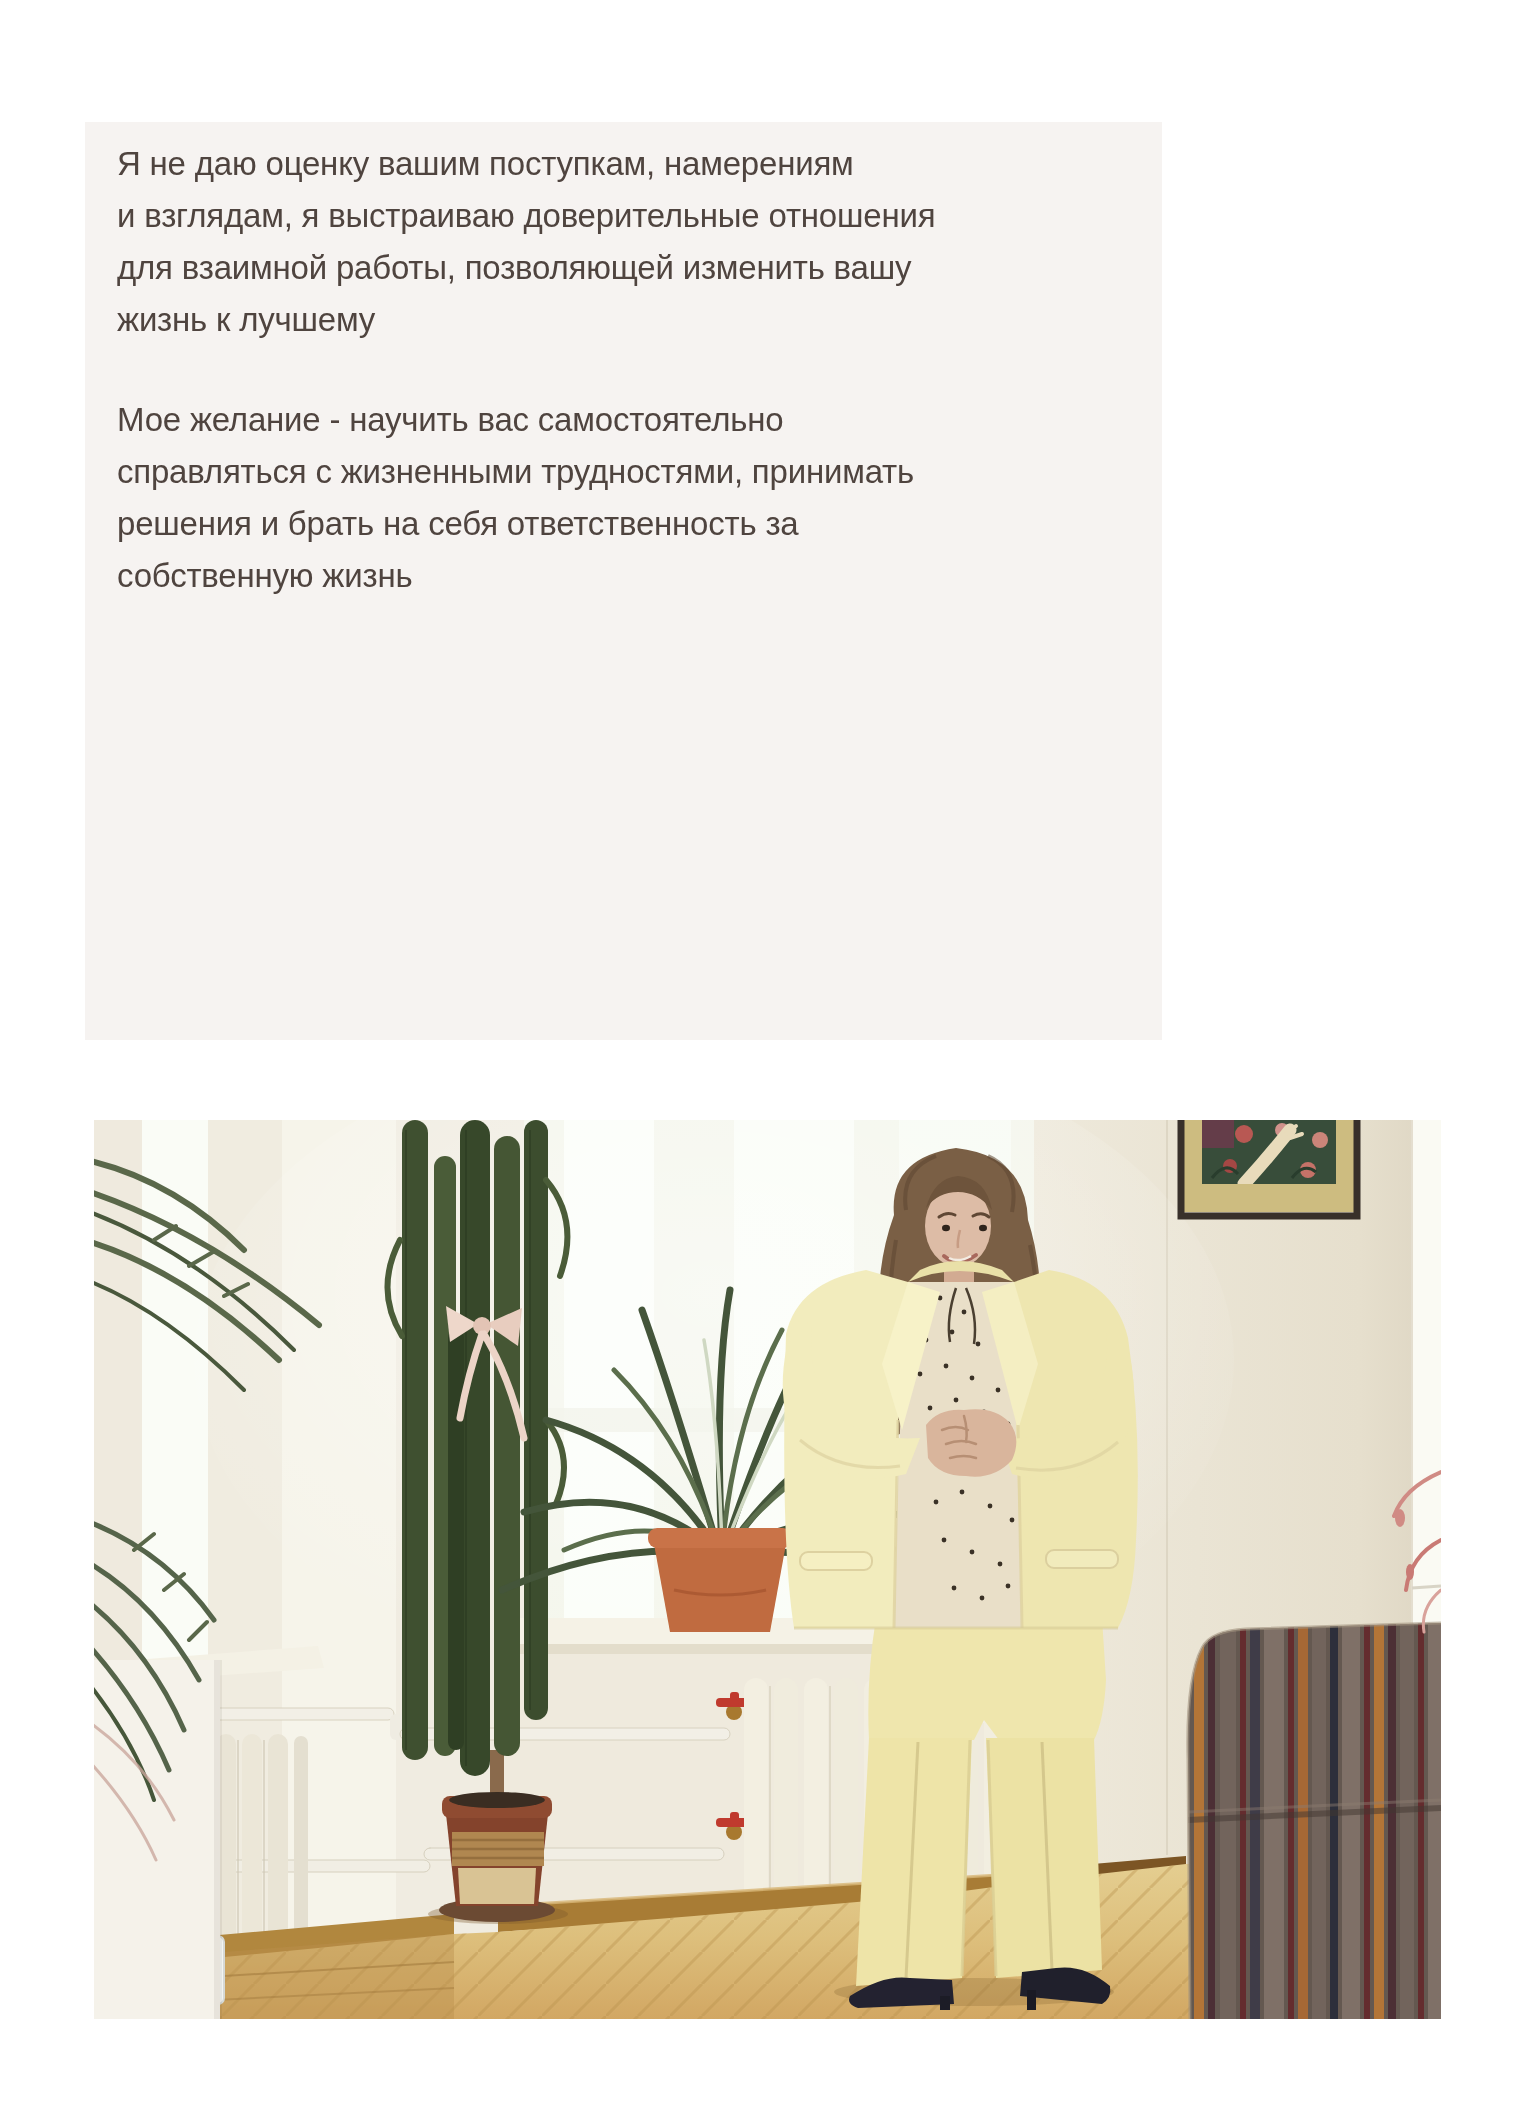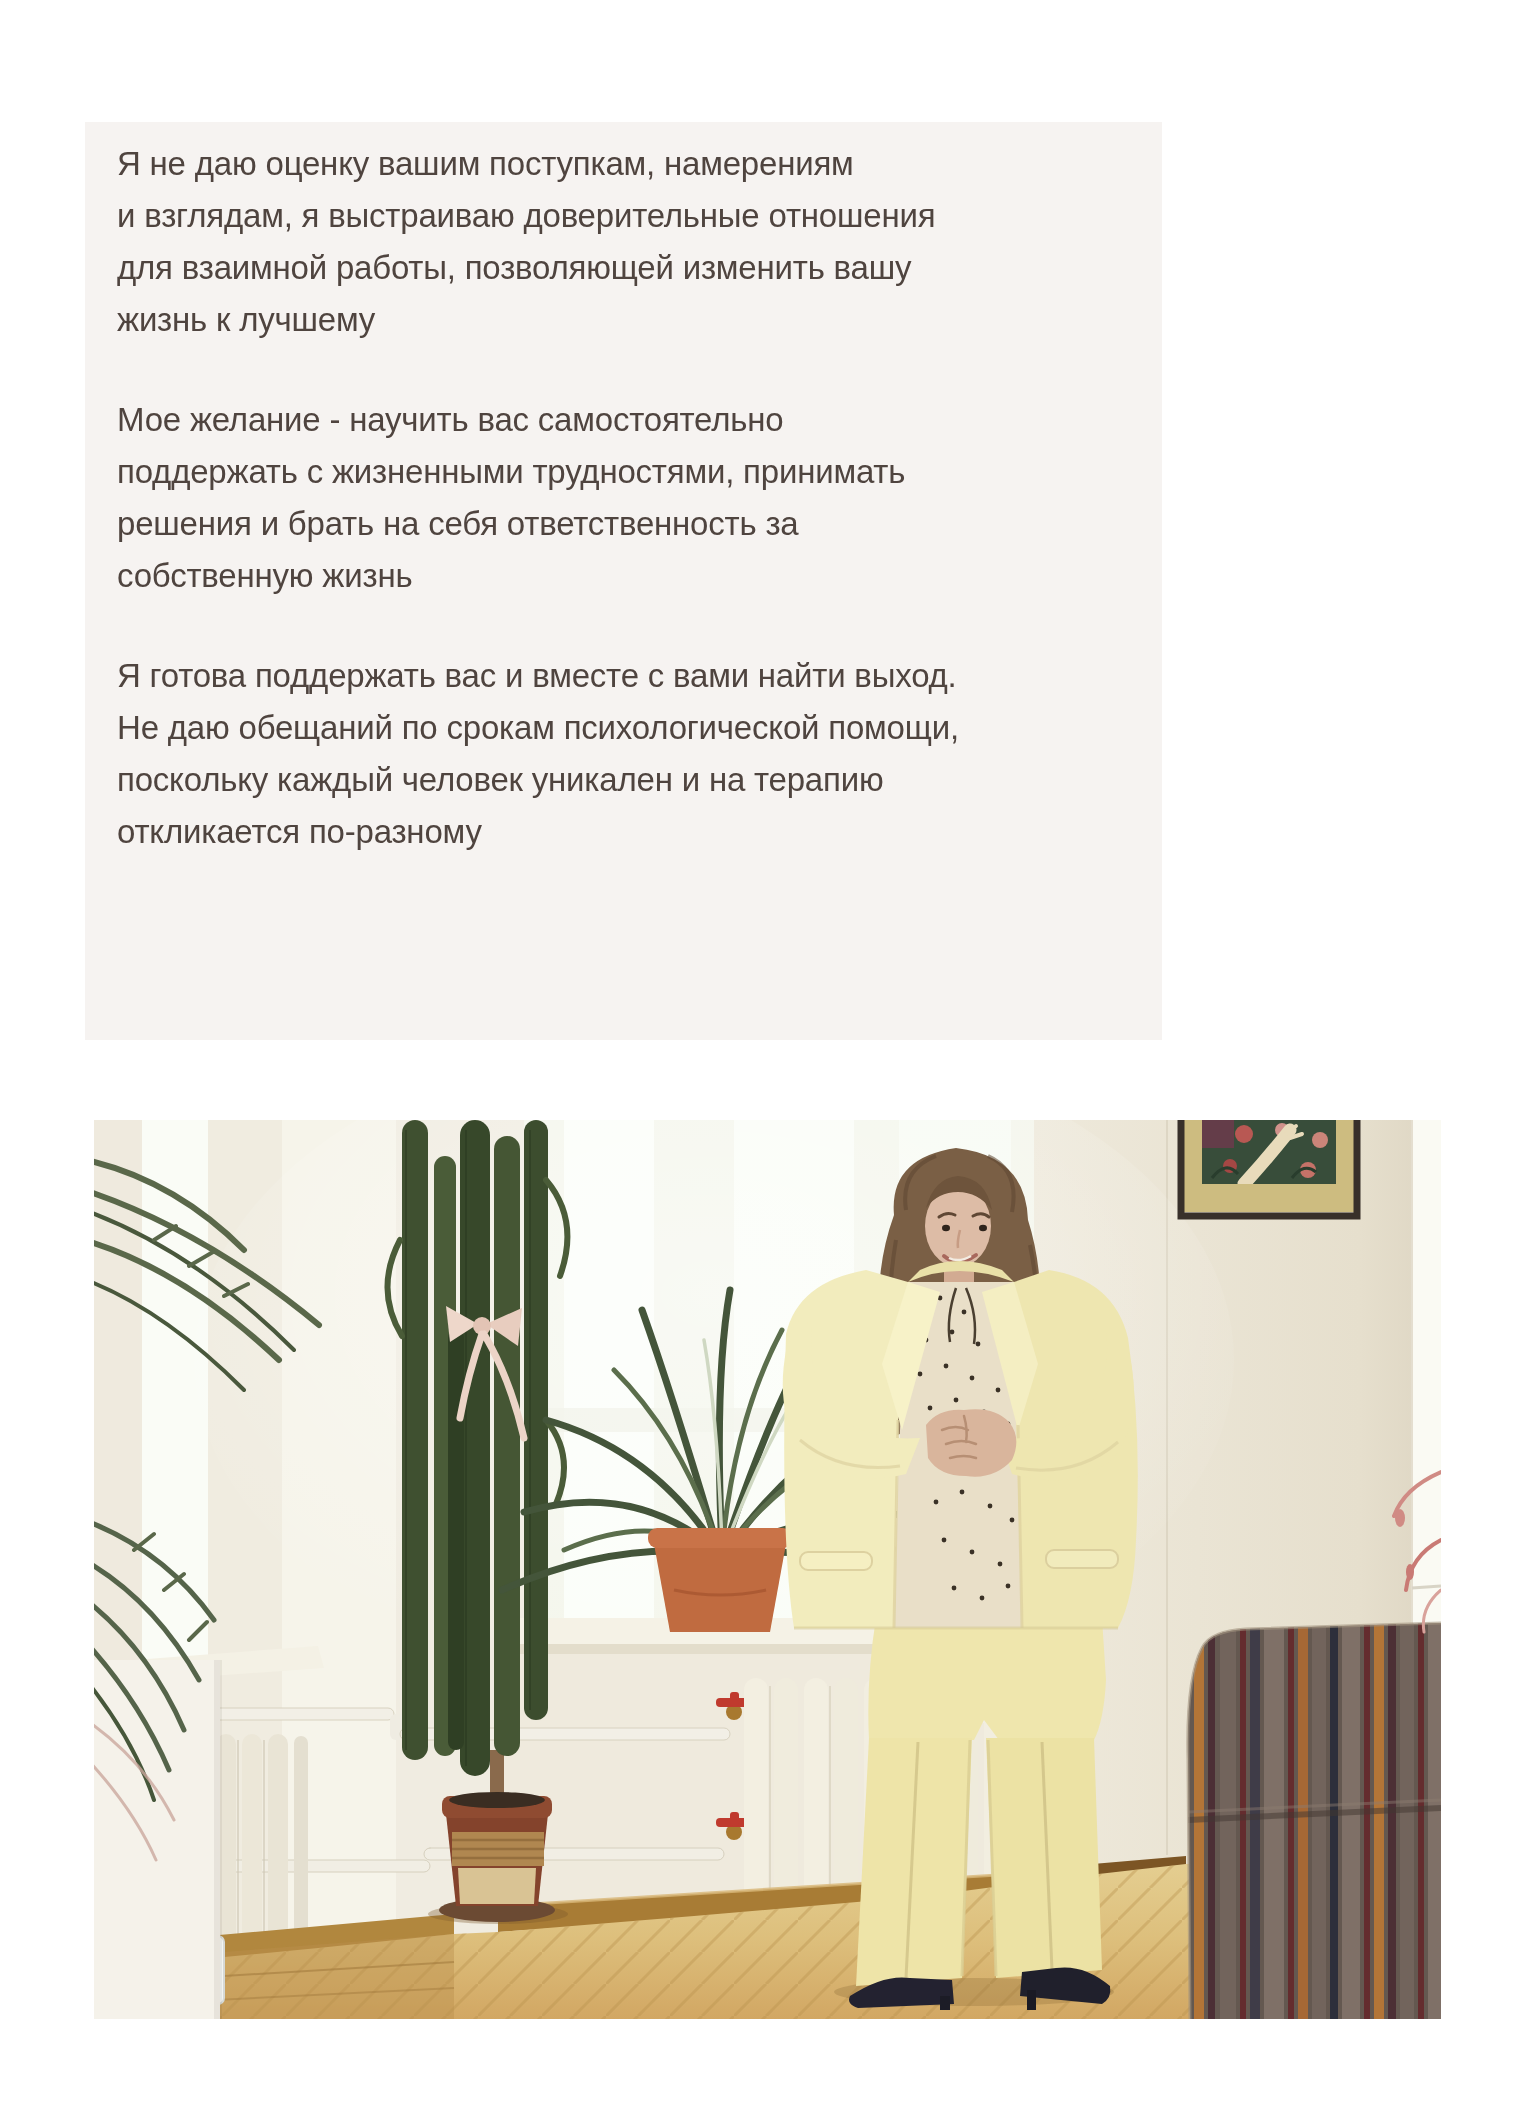--- a/index.html
+++ b/index.html
@@ -20,27 +20,23 @@
 
 <div class="page">
 
   <section class="about-panel">
     <div class="about-inner">
       <p class="about-paragraph">Я не даю оценку вашим поступкам, намерениям
 и взглядам, я выстраиваю доверительные отношения
 для взаимной работы, позволяющей изменить вашу
 жизнь к лучшему</p>
       <p class="about-paragraph">Мое желание - научить вас самостоятельно
-поддержать с жизненными трудностями, принимать
+справляться с жизненными трудностями, принимать
 решения и брать на себя ответственность за
 собственную жизнь</p>
-      <p class="about-paragraph">Я готова поддержать вас и вместе с вами найти выход.
-Не даю обещаний по срокам психологической помощи,
-поскольку каждый человек уникален и на терапию
-откликается по-разному</p>
     </div>
   </section>
 
   <figure class="photo-figure" role="img" aria-label="Психолог в светло-жёлтом костюме стоит у светлого окна; рядом высокий кактус с розовой лентой, растение в терракотовом горшке на подоконнике, белый радиатор, картина на стене, полосатое кресло и паркетный пол">
     <svg viewBox="0 0 1347 899" preserveAspectRatio="none">
       <defs>
         <linearGradient id="gWallR" x1="0" y1="0" x2="1" y2="0">
           <stop offset="0" stop-color="#eee9db"></stop>
             <stop offset="0.8" stop-color="#e6dfcd"></stop>
           <stop offset="1" stop-color="#ddd5c2"></stop>

